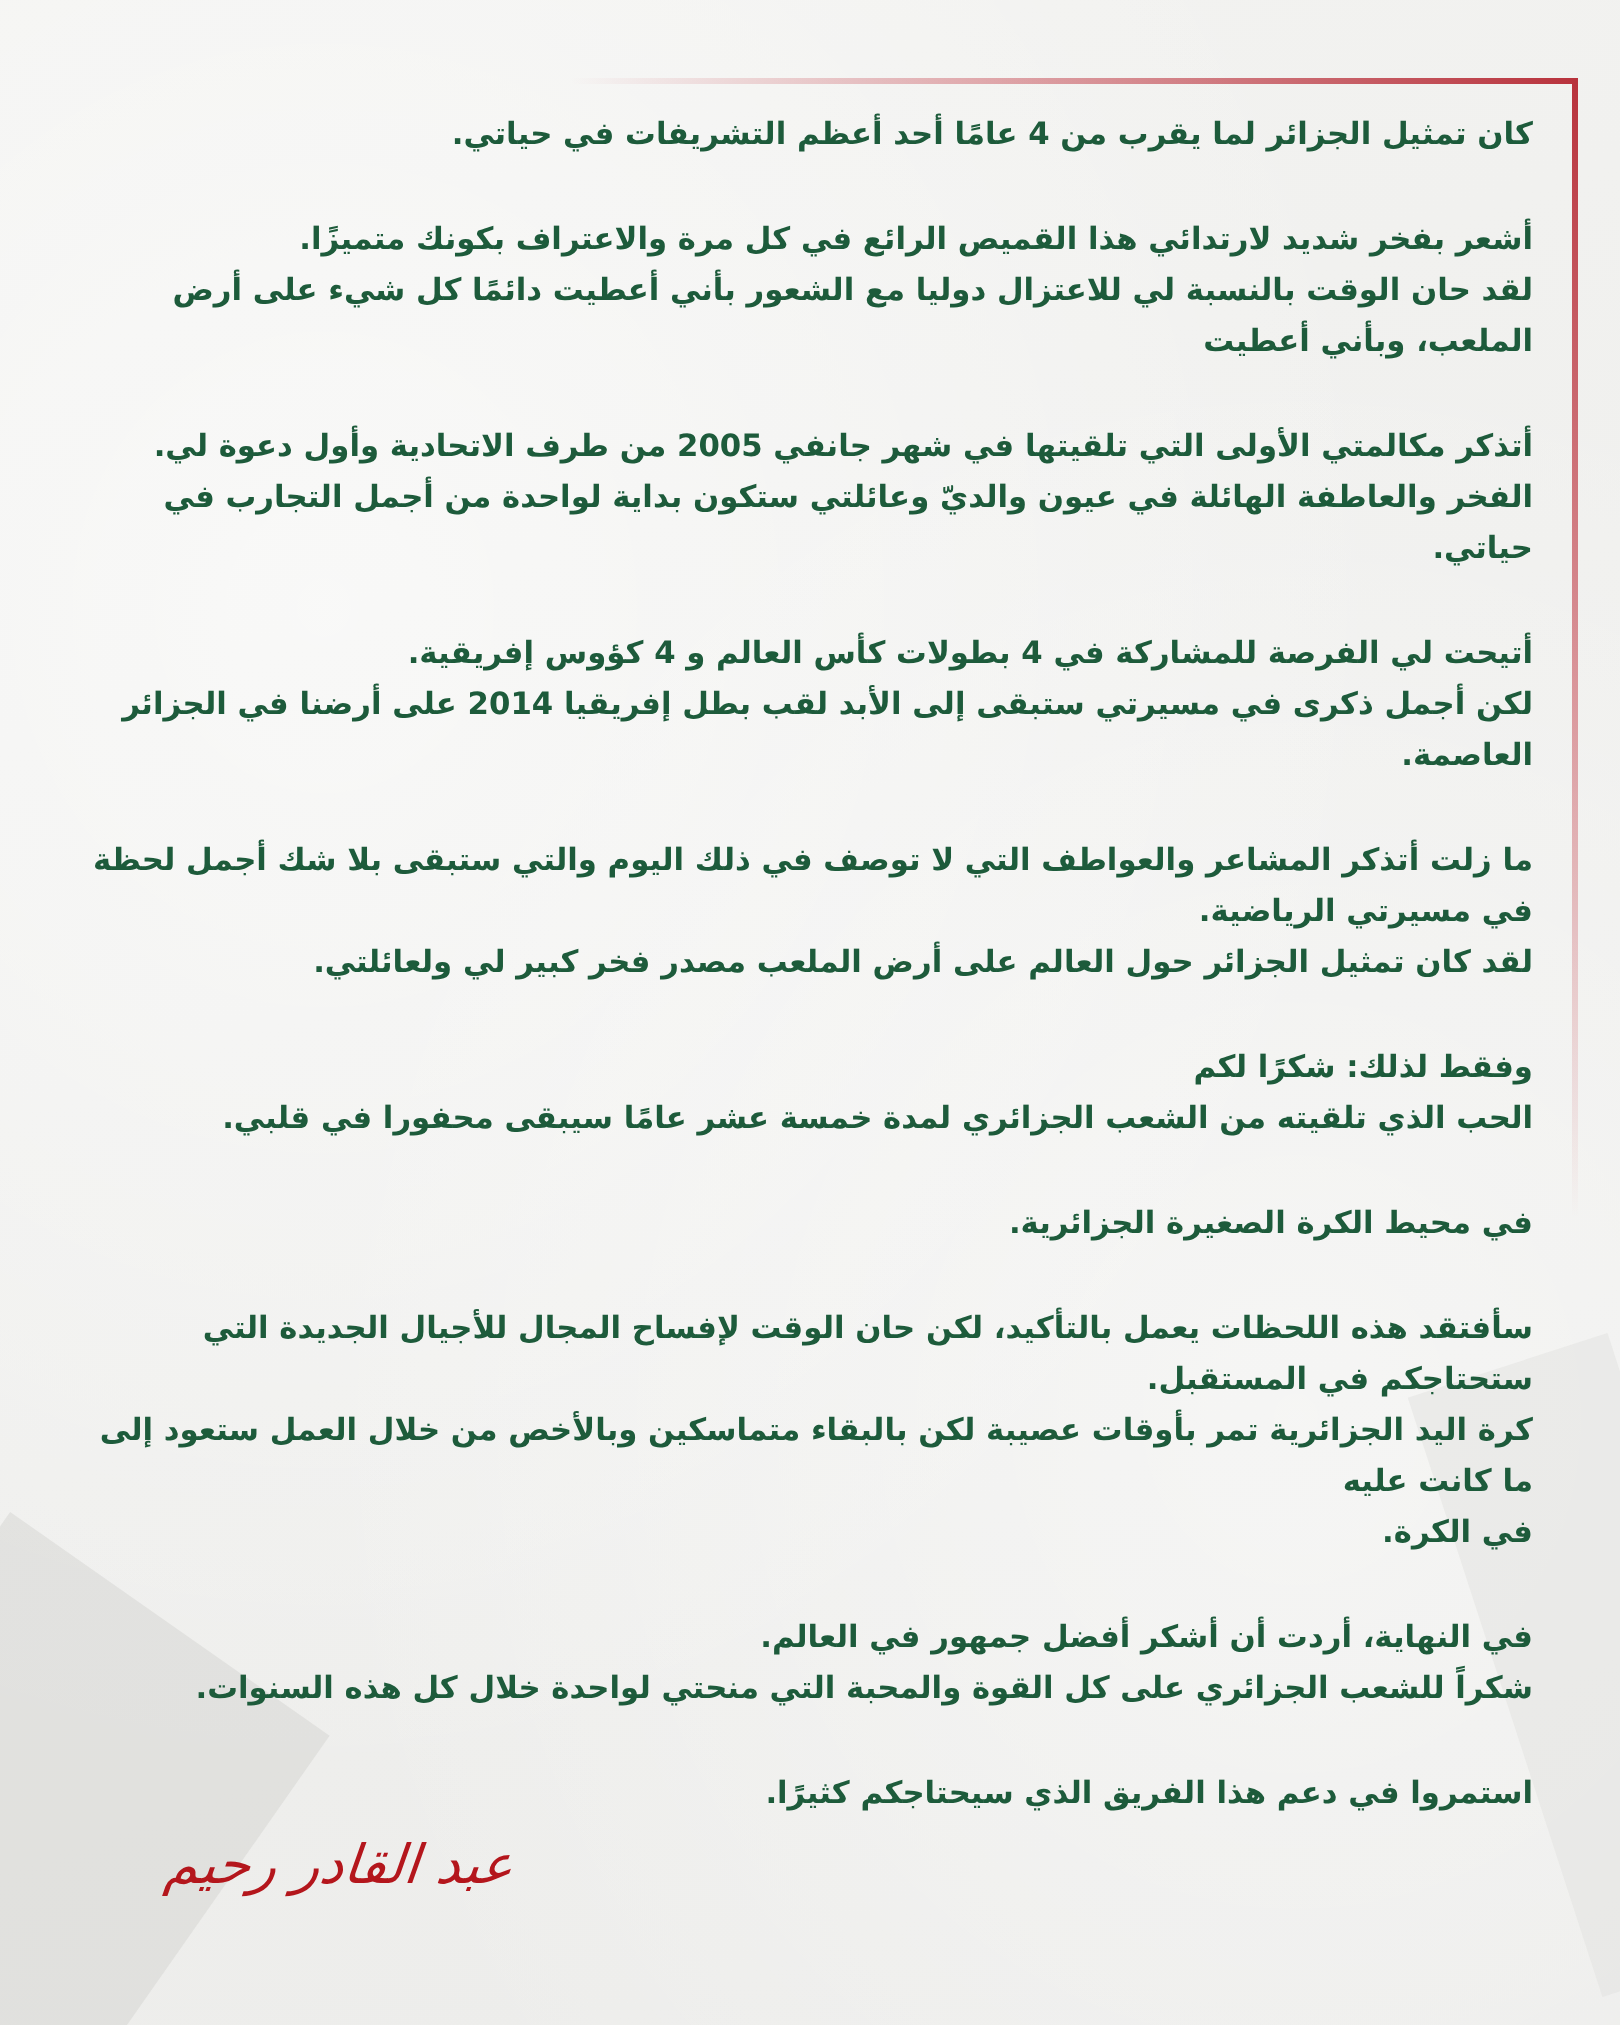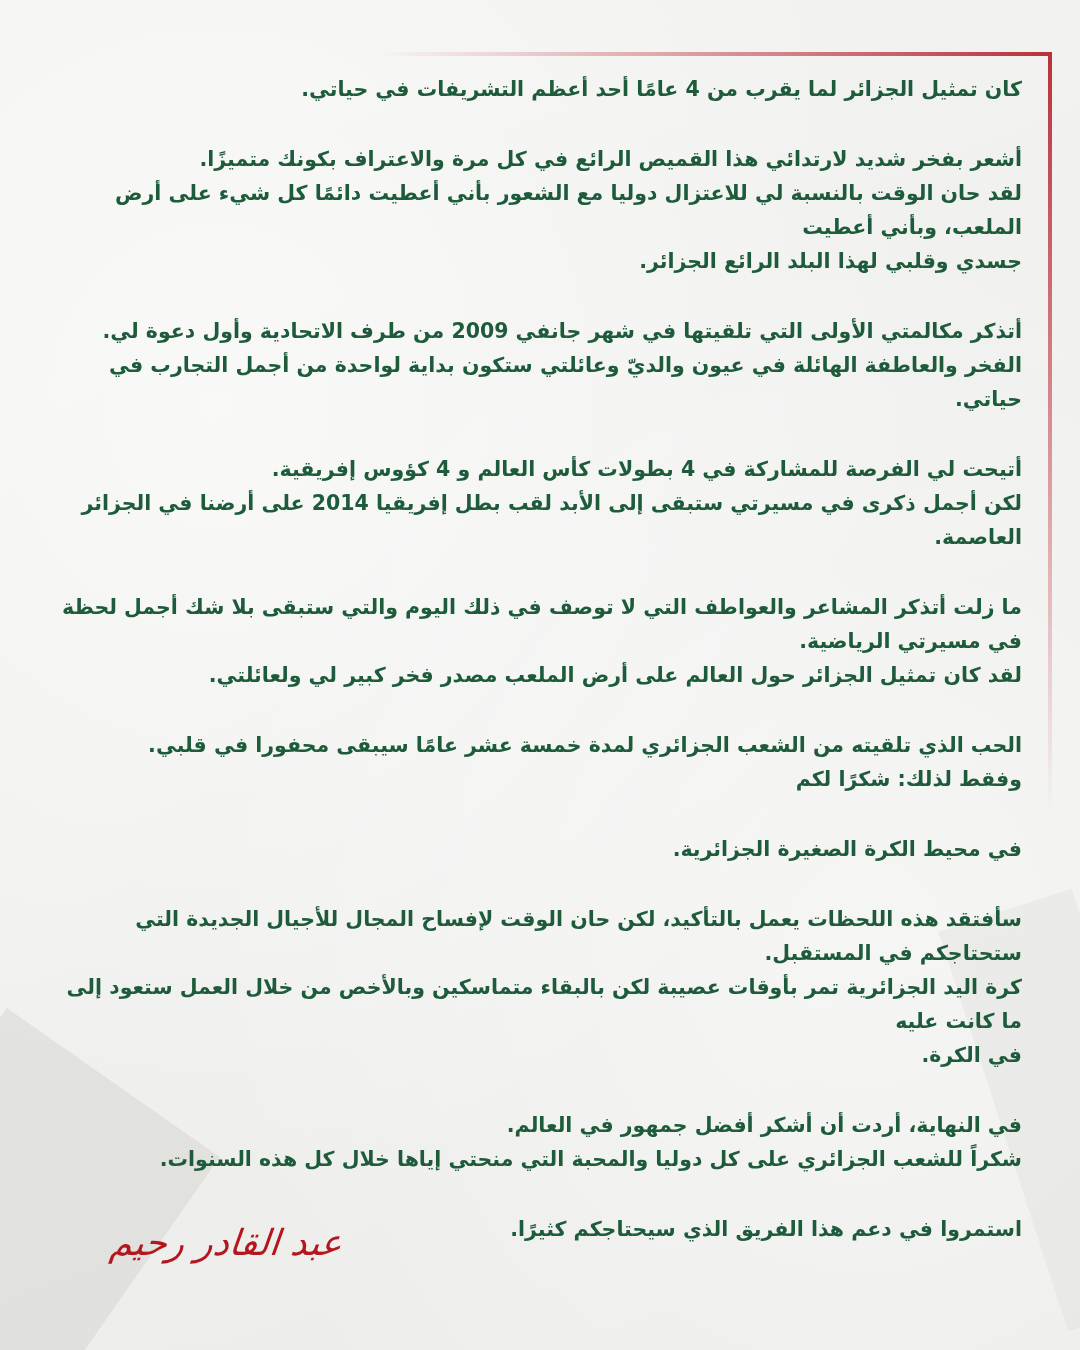--- a/index.html
+++ b/index.html
@@ -50,49 +50,48 @@
 <div class="border-top"></div>
 <div class="border-right"></div>
 
 <div class="content">
   <p class="para">
     <span class="line">كان تمثيل الجزائر لما يقرب من 4 عامًا أحد أعظم التشريفات في حياتي.</span>
   </p>
   <p class="para">
     <span class="line">أشعر بفخر شديد لارتدائي هذا القميص الرائع في كل مرة والاعتراف بكونك متميزًا.</span>
     <span class="line">لقد حان الوقت بالنسبة لي للاعتزال دوليا مع الشعور بأني أعطيت دائمًا كل شيء على أرض الملعب، وبأني أعطيت</span>
-    <span class="line">جسدي وقلبي لهذا البلد الرائع الجزائر.</span>
   </p>
   <p class="para">
-    <span class="line">أتذكر مكالمتي الأولى التي تلقيتها في شهر جانفي 2009 من طرف الاتحادية وأول دعوة لي.</span>
+    <span class="line">أتذكر مكالمتي الأولى التي تلقيتها في شهر جانفي 2005 من طرف الاتحادية وأول دعوة لي.</span>
     <span class="line">الفخر والعاطفة الهائلة في عيون والديّ وعائلتي ستكون بداية لواحدة من أجمل التجارب في حياتي.</span>
   </p>
   <p class="para">
     <span class="line">أتيحت لي الفرصة للمشاركة في 4 بطولات كأس العالم و 4 كؤوس إفريقية.</span>
     <span class="line">لكن أجمل ذكرى في مسيرتي ستبقى إلى الأبد لقب بطل إفريقيا 2014 على أرضنا في الجزائر العاصمة.</span>
   </p>
   <p class="para">
     <span class="line">ما زلت أتذكر المشاعر والعواطف التي لا توصف في ذلك اليوم والتي ستبقى بلا شك أجمل لحظة في مسيرتي الرياضية.</span>
     <span class="line">لقد كان تمثيل الجزائر حول العالم على أرض الملعب مصدر فخر كبير لي ولعائلتي.</span>
   </p>
   <p class="para">
+    <span class="line">وفقط لذلك: شكرًا لكم</span>
     <span class="line">الحب الذي تلقيته من الشعب الجزائري لمدة خمسة عشر عامًا سيبقى محفورا في قلبي.</span>
-    <span class="line">وفقط لذلك: شكرًا لكم</span>
   </p>
   <p class="para">
     <span class="line">في محيط الكرة الصغيرة الجزائرية.</span>
   </p>
   <p class="para">
     <span class="line">سأفتقد هذه اللحظات يعمل بالتأكيد، لكن حان الوقت لإفساح المجال للأجيال الجديدة التي ستحتاجكم في المستقبل.</span>
     <span class="line">كرة اليد الجزائرية تمر بأوقات عصيبة لكن بالبقاء متماسكين وبالأخص من خلال العمل ستعود إلى ما كانت عليه</span>
     <span class="line">في الكرة.</span>
   </p>
   <p class="para">
     <span class="line">في النهاية، أردت أن أشكر أفضل جمهور في العالم.</span>
-    <span class="line">شكراً للشعب الجزائري على كل دوليا والمحبة التي منحتي إياها خلال كل هذه السنوات.</span>
+    <span class="line">شكراً للشعب الجزائري على كل القوة والمحبة التي منحتي لواحدة خلال كل هذه السنوات.</span>
   </p>
   <p class="para">
     <span class="line">استمروا في دعم هذا الفريق الذي سيحتاجكم كثيرًا.</span>
 
   </p>
 
 </div>
 
 <div class="signature">عبد القادر رحيم</div>
 

